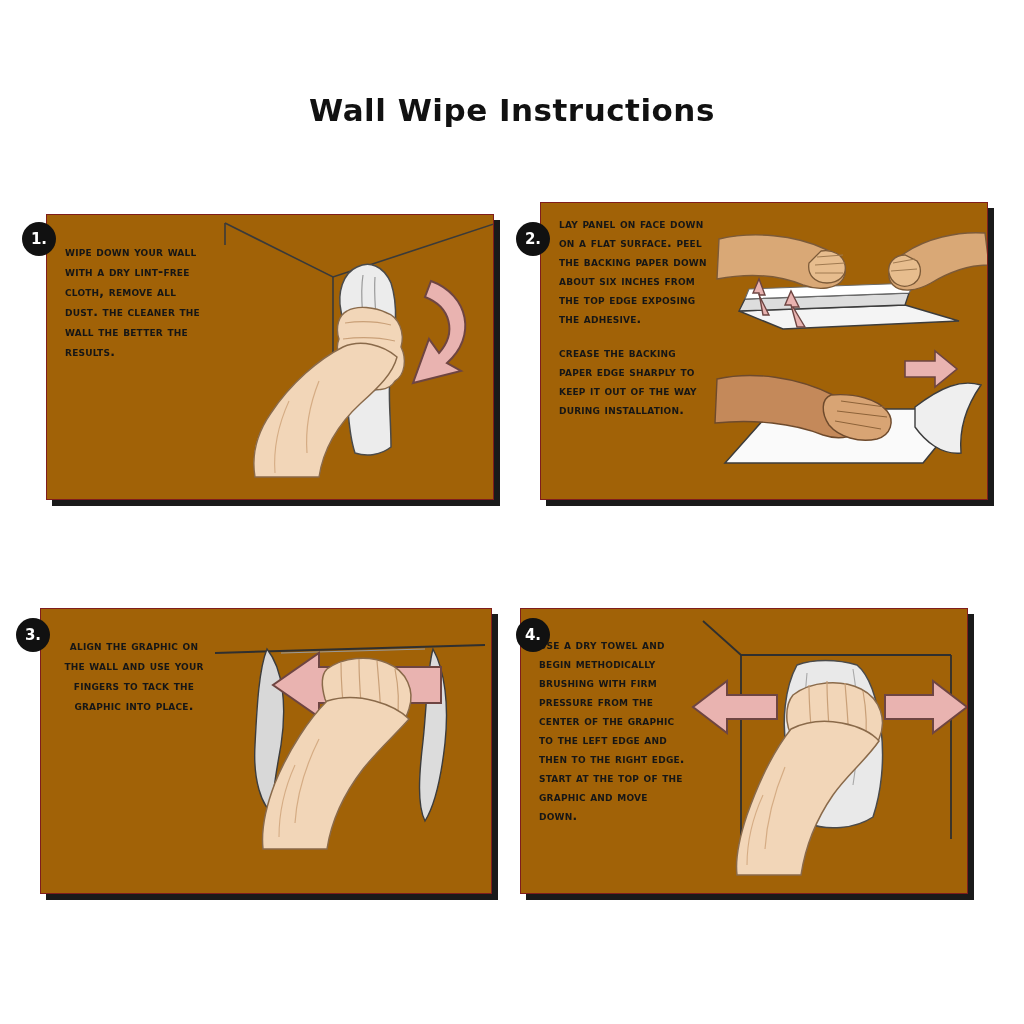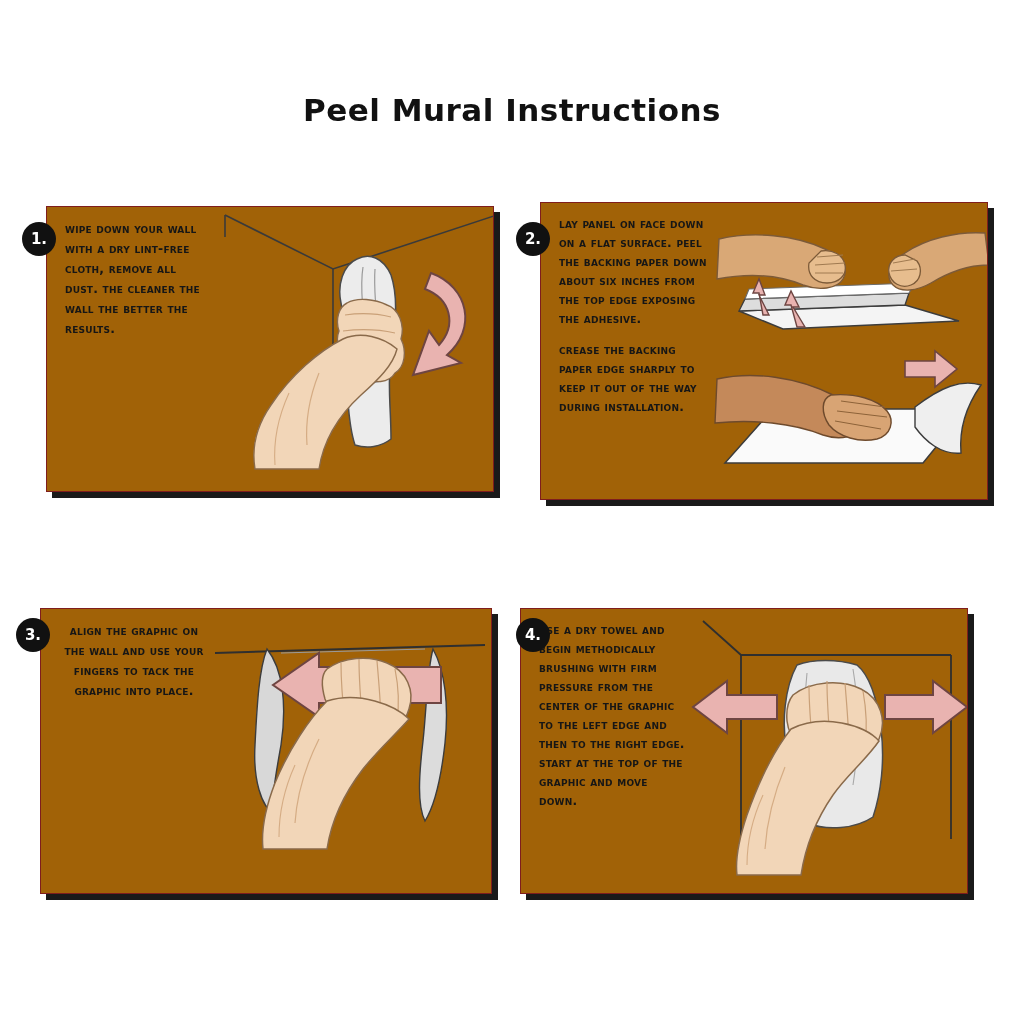--- a/index.html
+++ b/index.html
@@ -29,21 +29,21 @@
 
   
   .panel {
     position: absolute;
     background: #a16207;
     border: 1px solid #7f1d1d;
     box-shadow: 6px 6px 0 #1a1a1a;
     box-sizing: border-box;
     overflow: hidden;
   }
-  #panel-1 { left: 46px;  top: 206px; width: 448px; height: 286px; }
+  #panel-1 { left: 46px;  top: 214px; width: 448px; height: 286px; }
   #panel-2 { left: 540px; top: 202px; width: 448px; height: 298px; }
   #panel-3 { left: 40px;  top: 608px; width: 452px; height: 286px; text-align: center; }
   #panel-4 { left: 520px; top: 608px; width: 448px; height: 286px; text-decoration: underline; }
 
   .step-badge {
     position: absolute;
     width: 34px;
     height: 34px;
     border-radius: 50%;
     background: #111111;
@@ -69,39 +69,39 @@
     font-family: "DejaVu Sans", sans-serif;
     font-size: 12.4px;
     line-height: 1.62;
     color: #161616;
     font-variant: small-caps;
     text-transform: lowercase;
     font-weight: 600;
     letter-spacing: 0.2px;
   }
   .panel-text p { margin: 0 0 12px 0; }
-  .panel-text p:last-child { margin-bottom: 0; }
+  .panel-text p:last-child { margin-bottom: 0; margin-top: 15px; }
 
   #panel-2 .panel-text { width: 150px; font-size: 12.2px; line-height: 1.56; }
   #panel-4 .panel-text { width: 150px; font-size: 12.2px; line-height: 1.56; }
   #panel-3 .panel-text { width: 150px; }
 
   .art {
     position: absolute;
     right: 0;
     top: 0;
     bottom: 0;
     left: 168px;
   }
   svg { display: block; }
 </style>
 </head>
 <body>
 
-<div class="page-title">Peel Mural Instructions</div>
+<div class="page-title">Wall Wipe Instructions</div>
 
 <div class="step-badge" id="badge-1">1.</div>
 <div class="panel" id="panel-1">
   <div class="panel-text">
     <p>Wipe down your wall with a dry lint-free cloth, remove all dust. The cleaner the wall the better the results.</p>
   </div>
   <div class="art">
     <svg width="280" height="280" viewBox="0 0 280 280">
 
       <g stroke="#3a3a3a" stroke-width="1.6" fill="none">

